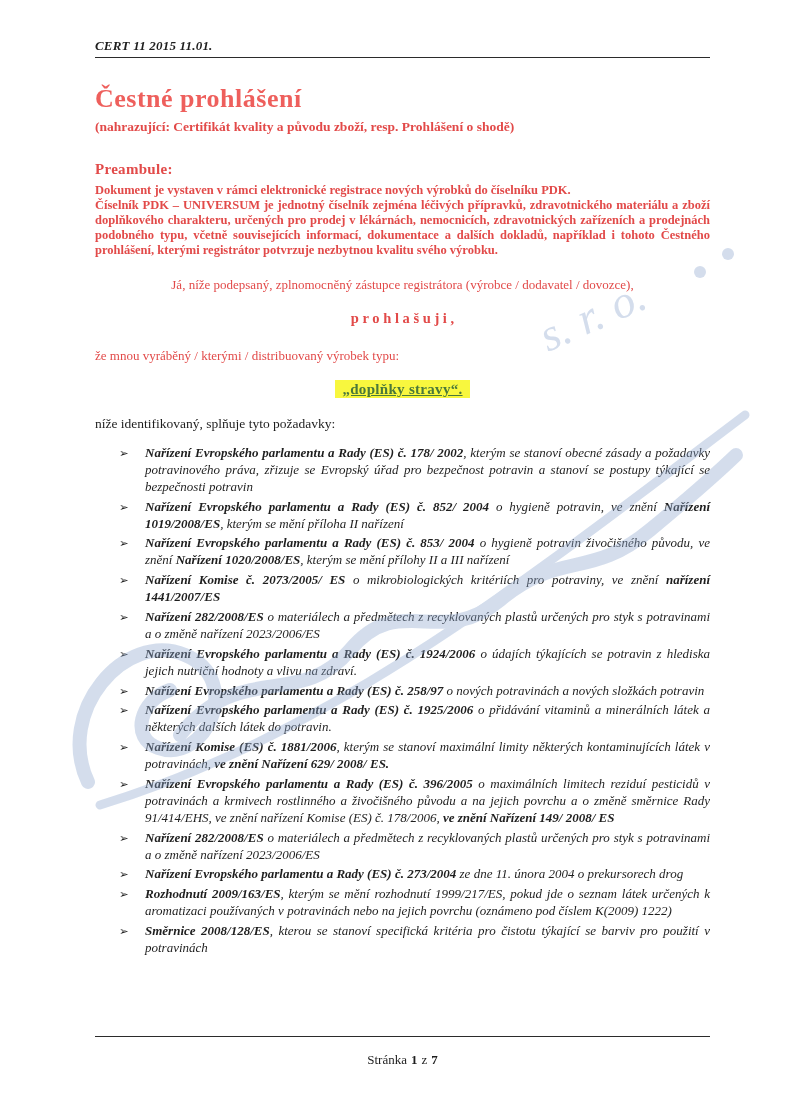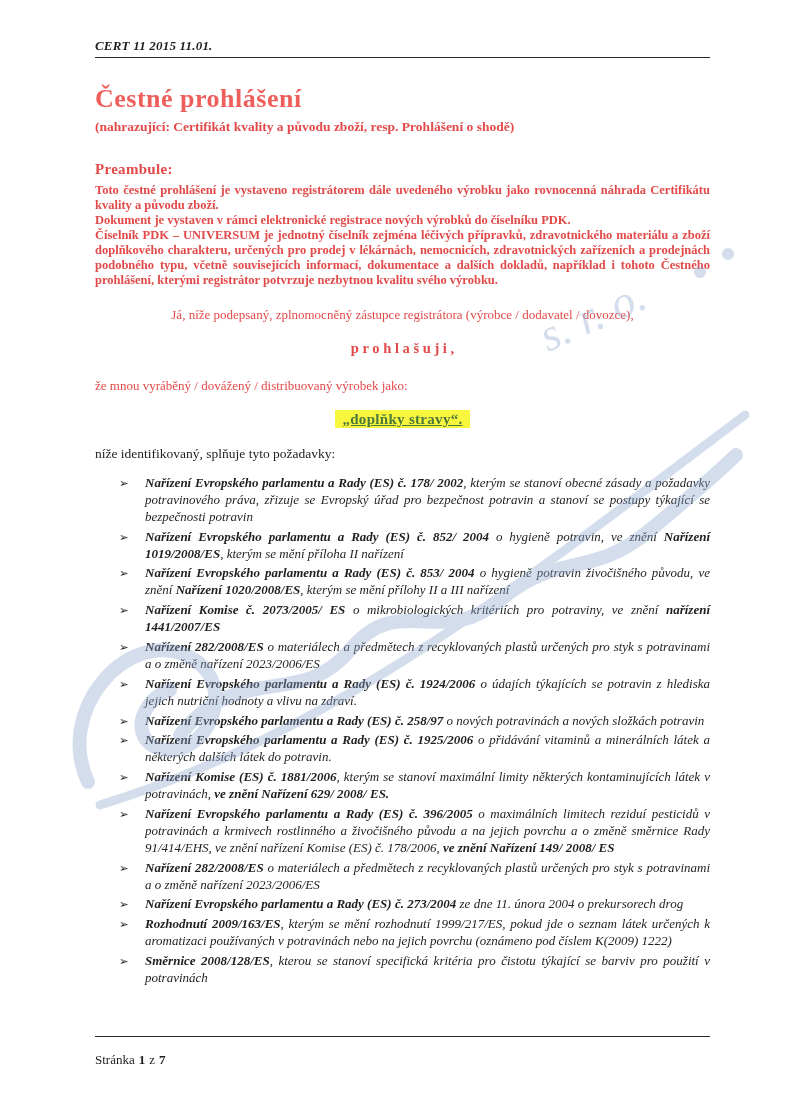--- a/index.html
+++ b/index.html
@@ -38,21 +38,21 @@
   .follow { font-size:13.5px; margin-top:18px; color:#1e1e1e; }
 
   .req-list { list-style:none; margin-top:13px; padding-left:24px; }
   .req-item { display:flex; font-size:13px; line-height:1.3; margin-bottom:3px; }
   .req-bullet { flex:0 0 26px; width:26px; font-size:11.5px; padding-top:1px; color:#222; }
   .req-text { flex:1; text-align:justify;font-style:italic; }
   .b { font-weight:bold; }
 
   .footer { position:absolute; left:95px; right:90px; bottom:32px; z-index:1; }
   .footer-rule { border:none; border-top:1.5px solid #2b2b2b; }
-  .page-number { font-size:13px; margin-top:15px; }
+  .page-number { text-align:center; font-size:13px; margin-top:15px; }
   .page-number span + span { margin-left:4px; }
   .wm-text { font-style:italic; }
 </style>
 </head>
 <body>
 
 <div class="page">
 
   <svg class="watermark" viewBox="0 0 800 1100" xmlns="http://www.w3.org/2000/svg">
     <g fill="none" stroke="#8fa8cf" stroke-width="14" stroke-linecap="round">
@@ -70,30 +70,29 @@
   <div class="content">
 
     <div class="cert-ref">CERT 11 2015 11.01.</div>
     <hr class="header-rule">
 
     <h1 class="title">Čestné prohlášení</h1>
     <div class="subtitle">(nahrazující: Certifikát kvality a původu zboží, resp. Prohlášení o shodě)</div>
 
     <div class="pre-head">Preambule:</div>
     <div class="pre-text">
-        <p class="pre-par">Toto čestné prohlášení je vystaveno registrátorem dále uvedeného výrobku jako rovnocenná náhrada Certifikátu kvality a původu zboží.</p>
         <p class="pre-par">Dokument je vystaven v rámci elektronické registrace nových výrobků do číselníku PDK.</p>
         <p class="pre-par">Číselník PDK – UNIVERSUM je jednotný číselník zejména léčivých přípravků, zdravotnického materiálu a zboží doplňkového charakteru, určených pro prodej v lékárnách, nemocnicích, zdravotnických zařízeních a prodejnách podobného typu, včetně souvisejících informací, dokumentace a dalších dokladů, například i tohoto Čestného prohlášení, kterými registrátor potvrzuje nezbytnou kvalitu svého výrobku.</p>
       </div>
 
     <p class="intro">Já, níže podepsaný, zplnomocněný zástupce registrátora (výrobce / dodavatel / dovozce),</p>
 
     <p class="verb">p r o h l a š u j i ,</p>
 
-    <p class="product-line">že mnou vyráběný / dovážený  / distribuovaný výrobek jako:</p>
+    <p class="product-line">že mnou vyráběný / kterými  / distribuovaný výrobek typu:</p>
 
     <div class="highlight-wrap">
       <span class="highlight">„doplňky stravy“.</span>
     </div>
 
     <p class="follow">níže identifikovaný, splňuje tyto požadavky:</p>
 
     <ul class="req-list">
         <li class="req-item">
           <span class="req-bullet">➢</span>

